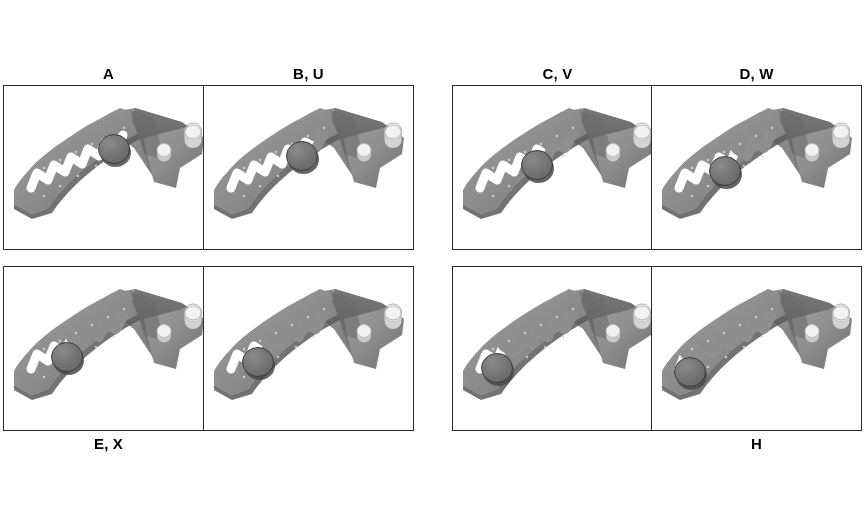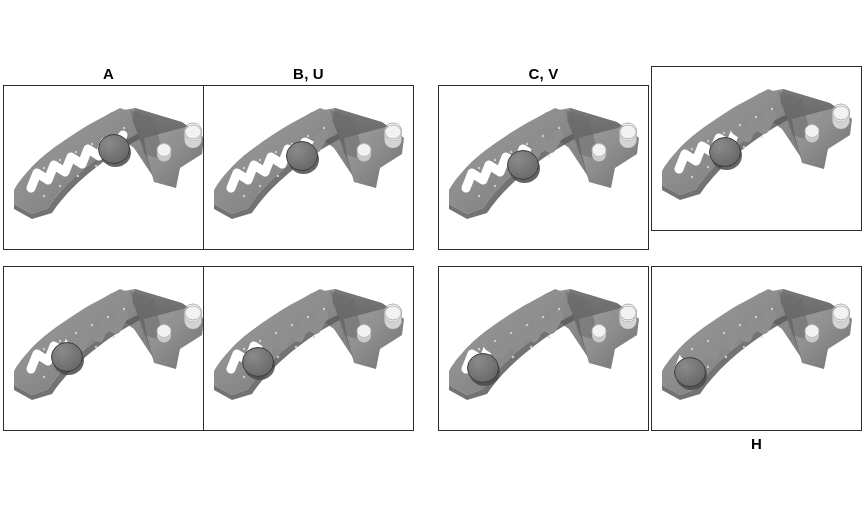--- a/index.html
+++ b/index.html
@@ -21,21 +21,21 @@
   .row{position:absolute;left:0;width:867px;}
   .row-top{top:66px;}
   .row-bottom{top:266px;}
 
   .cell{
     position:absolute;
     width:211px;
   }
   .cell.c0{left:3px;}
   .cell.c1{left:203px;}
-  .cell.c2{left:438px;}
+  .cell.c2{left:452px;}
   .cell.c3{left:651px;}
 
   .panel-label{
     width:211px;
     text-align:center;
     font-size:15px;
     font-weight:bold;
     color:#000000;
     letter-spacing:0.2px;
     line-height:16px;
@@ -205,20 +205,21 @@
             <ellipse cx="160" cy="64" rx="7" ry="6.5" fill="#f2f2f2" stroke="#b8b8b8" stroke-width="1"></ellipse>
             <path d="M 153,64 a7,6.5 0 0 0 14,0 l 0,5 a7,6.5 0 0 1 -14,0 Z" fill="#c9c9c9"></path>
             <ellipse cx="189" cy="47" rx="8.5" ry="8" fill="#f2f2f2" stroke="#b8b8b8" stroke-width="1"></ellipse>
             <path d="M 180.5,47 a8.5,8 0 0 0 17,0 l 0,7 a8.5,8 0 0 1 -17,0 Z" fill="#d4d4d4"></path>
             <ellipse cx="189" cy="45" rx="8.5" ry="8" fill="none" stroke="#aeaeae" stroke-width="1"></ellipse>
           </svg>
         </div>
     </div>
 
     <div class="cell c3">
+      <div class="panel-label">D, W</div>
       <div class="panel">
           <svg width="209" height="163" viewBox="0 0 209 163">
             <defs>
               <linearGradient id="g_D" x1="0" y1="0" x2="1" y2="1">
                 <stop offset="0" stop-color="#9d9d9d"></stop>
                 <stop offset="0.45" stop-color="#8e8e8e"></stop>
                 <stop offset="1" stop-color="#6f6f6f"></stop>
               </linearGradient>
               <linearGradient id="ge_D" x1="0" y1="0" x2="0" y2="1">
                 <stop offset="0" stop-color="#787878"></stop>
@@ -302,20 +303,21 @@
             <circle cx="40" cy="110" r="1.2" fill="#d8d8d8" opacity="0.85"></circle>
             <ellipse cx="64.5" cy="93.5" rx="15.5" ry="14.5" fill="#4a4a4a" opacity="0.85"></ellipse>
             <ellipse cx="63" cy="90" rx="15.5" ry="14.5" fill="url(#gs_E)" stroke="#3d3d3d" stroke-width="1"></ellipse>
             <ellipse cx="160" cy="64" rx="7" ry="6.5" fill="#f2f2f2" stroke="#b8b8b8" stroke-width="1"></ellipse>
             <path d="M 153,64 a7,6.5 0 0 0 14,0 l 0,5 a7,6.5 0 0 1 -14,0 Z" fill="#c9c9c9"></path>
             <ellipse cx="189" cy="47" rx="8.5" ry="8" fill="#f2f2f2" stroke="#b8b8b8" stroke-width="1"></ellipse>
             <path d="M 180.5,47 a8.5,8 0 0 0 17,0 l 0,7 a8.5,8 0 0 1 -17,0 Z" fill="#d4d4d4"></path>
             <ellipse cx="189" cy="45" rx="8.5" ry="8" fill="none" stroke="#aeaeae" stroke-width="1"></ellipse>
           </svg>
         </div>
+      <div class="panel-label">E, X</div>
     </div>
 
     <div class="cell c1">
       <div class="panel">
           <svg width="209" height="163" viewBox="0 0 209 163">
             <defs>
               <linearGradient id="g_F" x1="0" y1="0" x2="1" y2="1">
                 <stop offset="0" stop-color="#9d9d9d"></stop>
                 <stop offset="0.45" stop-color="#8e8e8e"></stop>
                 <stop offset="1" stop-color="#6f6f6f"></stop>

